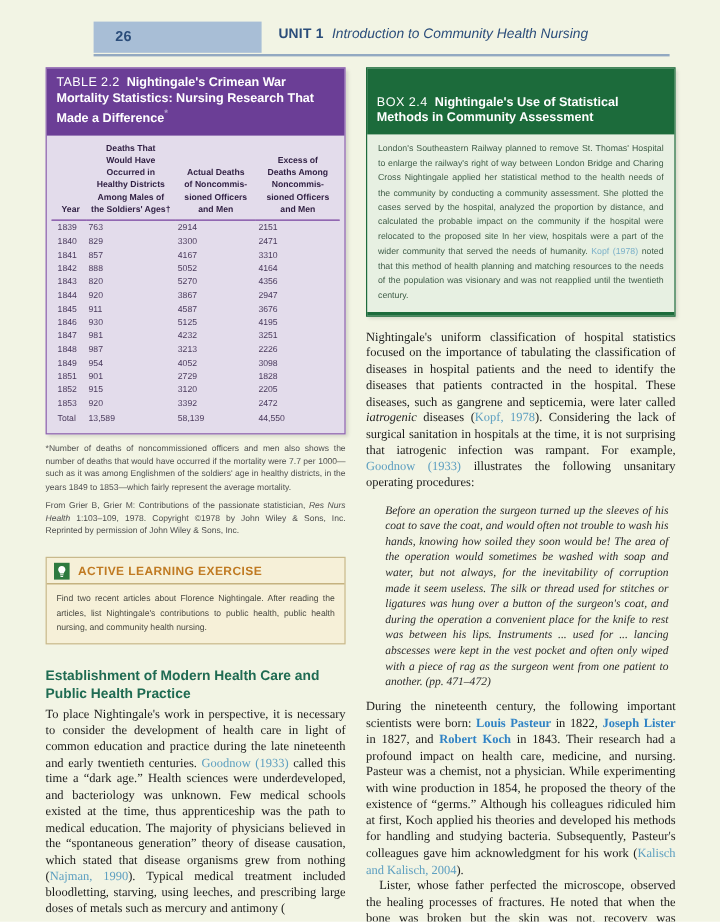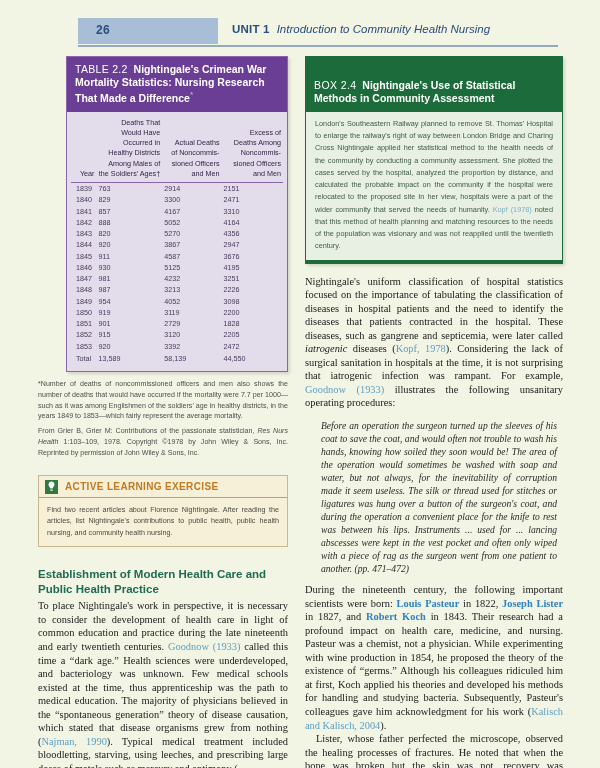--- a/index.html
+++ b/index.html
@@ -79,21 +79,20 @@
     left: 305px;
     top: 56px;
     width: 258px;
   }
 
   
   .table-box {
     background: #e3dceb;
     border: 1px solid #8e63ae;
     box-shadow: 2px 2px 3px rgba(0,0,0,0.13);
-    margin-left: 28px;
   }
   .table-head {
     background: #6b3e96;
     color: #ffffff;
     padding: 6px 8px 7px 8px;
     font-family: "Liberation Sans", sans-serif;
     font-size: 10.5px;
     font-weight: bold;
     line-height: 1.28;
   }
@@ -107,24 +106,24 @@
     vertical-align: super;
   }
   table.stats {
     width: 100%;
     border-collapse: collapse;
     font-family: "Liberation Sans", sans-serif;
     font-size: 7.2px;
     color: #3b2a4d;
   }
   table.stats thead th {
-    font-weight: normal;
+    font-weight: bold;
     color: #2f1f42;
     vertical-align: bottom;
-    text-align: right;
+    text-align: center;
     padding: 0 2px 2px 2px;
     line-height: 1.42;
     font-size: 7.2px;
   }
   table.stats thead tr.hdr-row th {
     border-bottom: 1.2px solid #8e63ae;
     padding-bottom: 3px;
   }
   table.stats thead th.c-year { width: 12%; padding-left: 5px; }
   table.stats thead th.c-would { width: 31%; }
@@ -352,26 +351,20 @@
               <td class="c-actual">3213</td>
               <td class="c-excess">2226</td>
             </tr>
             <tr>
               <td class="c-year">1849</td>
               <td class="c-would">954</td>
               <td class="c-actual">4052</td>
               <td class="c-excess">3098</td>
             </tr>
             <tr>
-              <td class="c-year">1850</td>
-              <td class="c-would">919</td>
-              <td class="c-actual">3119</td>
-              <td class="c-excess">2200</td>
-            </tr>
-            <tr>
               <td class="c-year">1851</td>
               <td class="c-would">901</td>
               <td class="c-actual">2729</td>
               <td class="c-excess">1828</td>
             </tr>
             <tr>
               <td class="c-year">1852</td>
               <td class="c-would">915</td>
               <td class="c-actual">3120</td>
               <td class="c-excess">2205</td>

